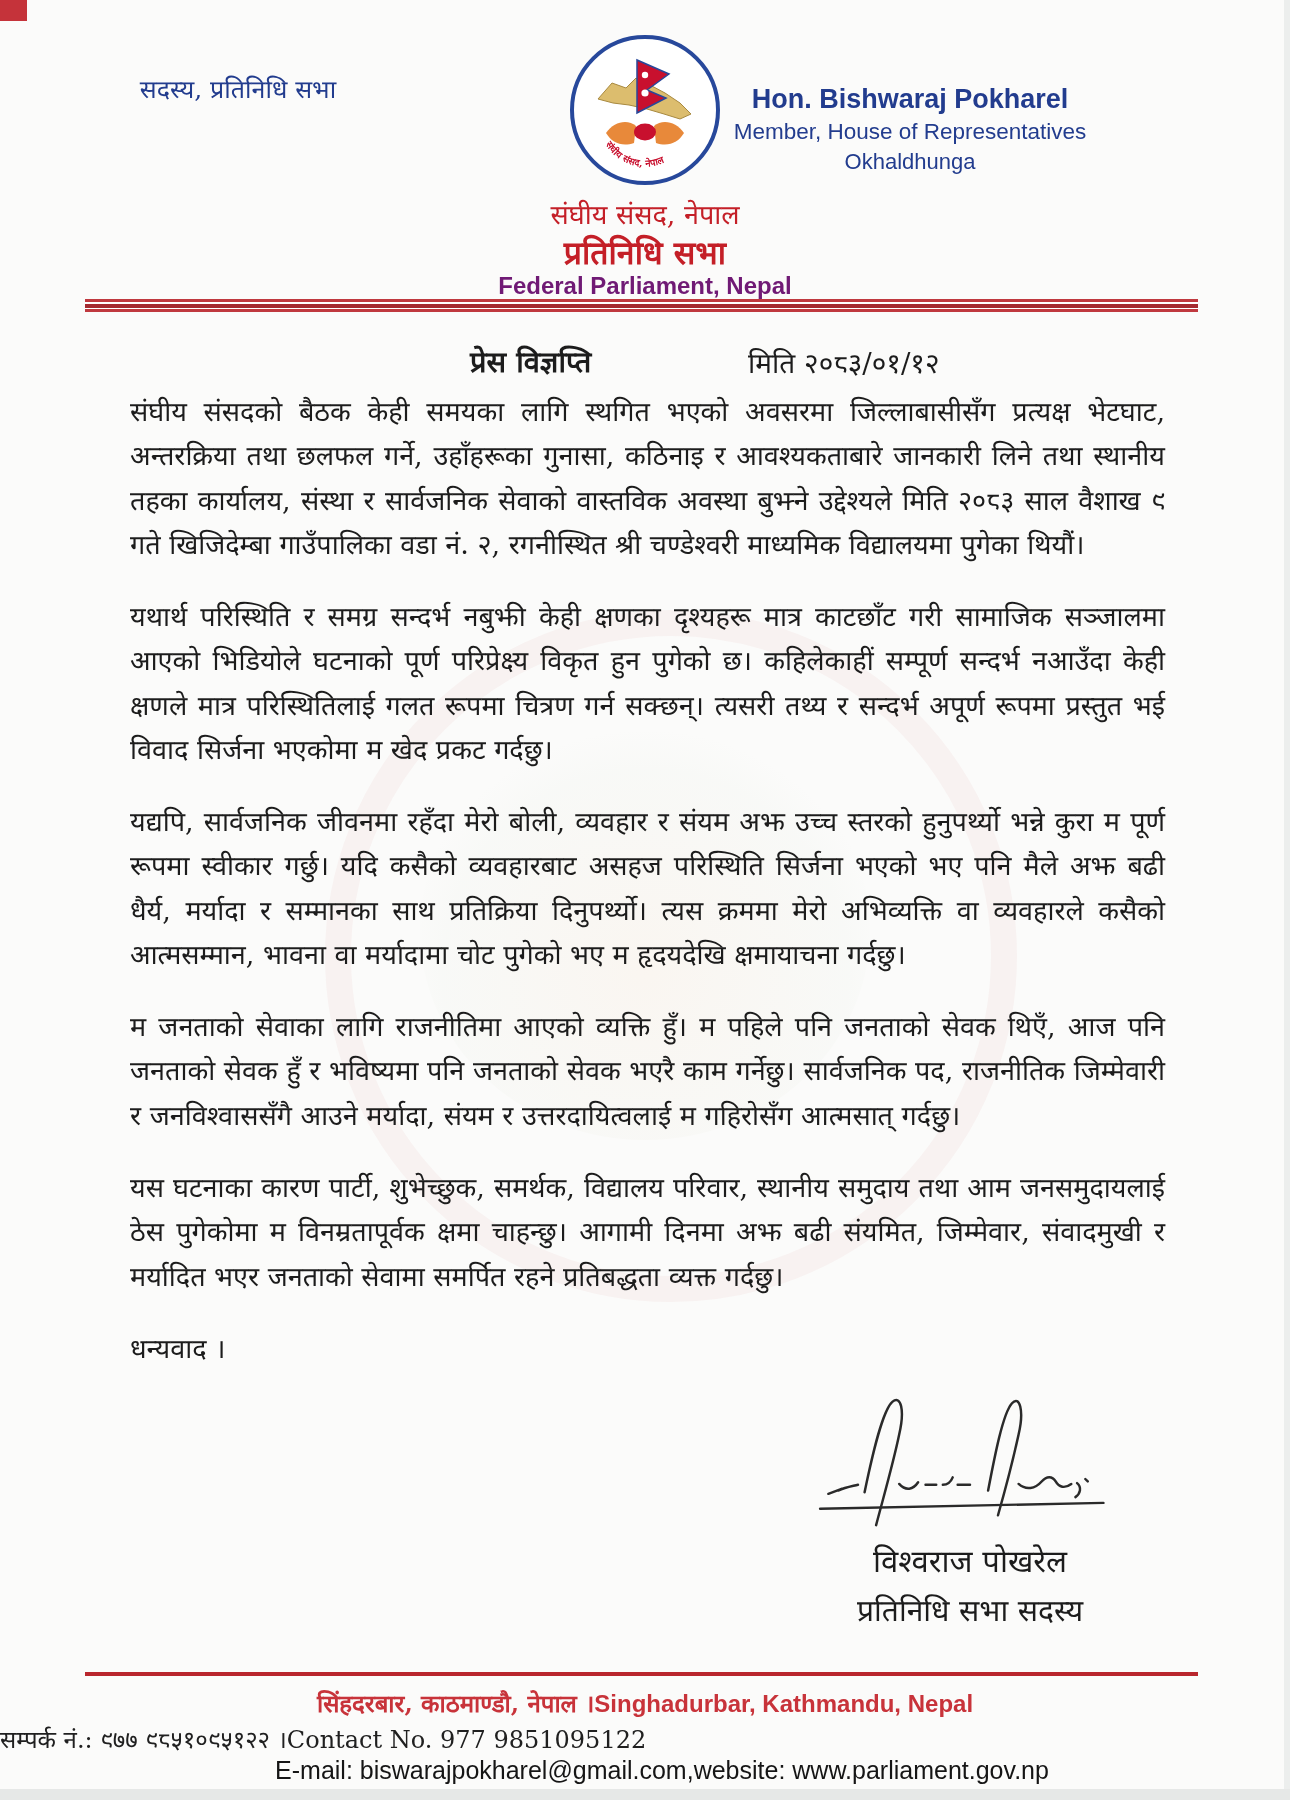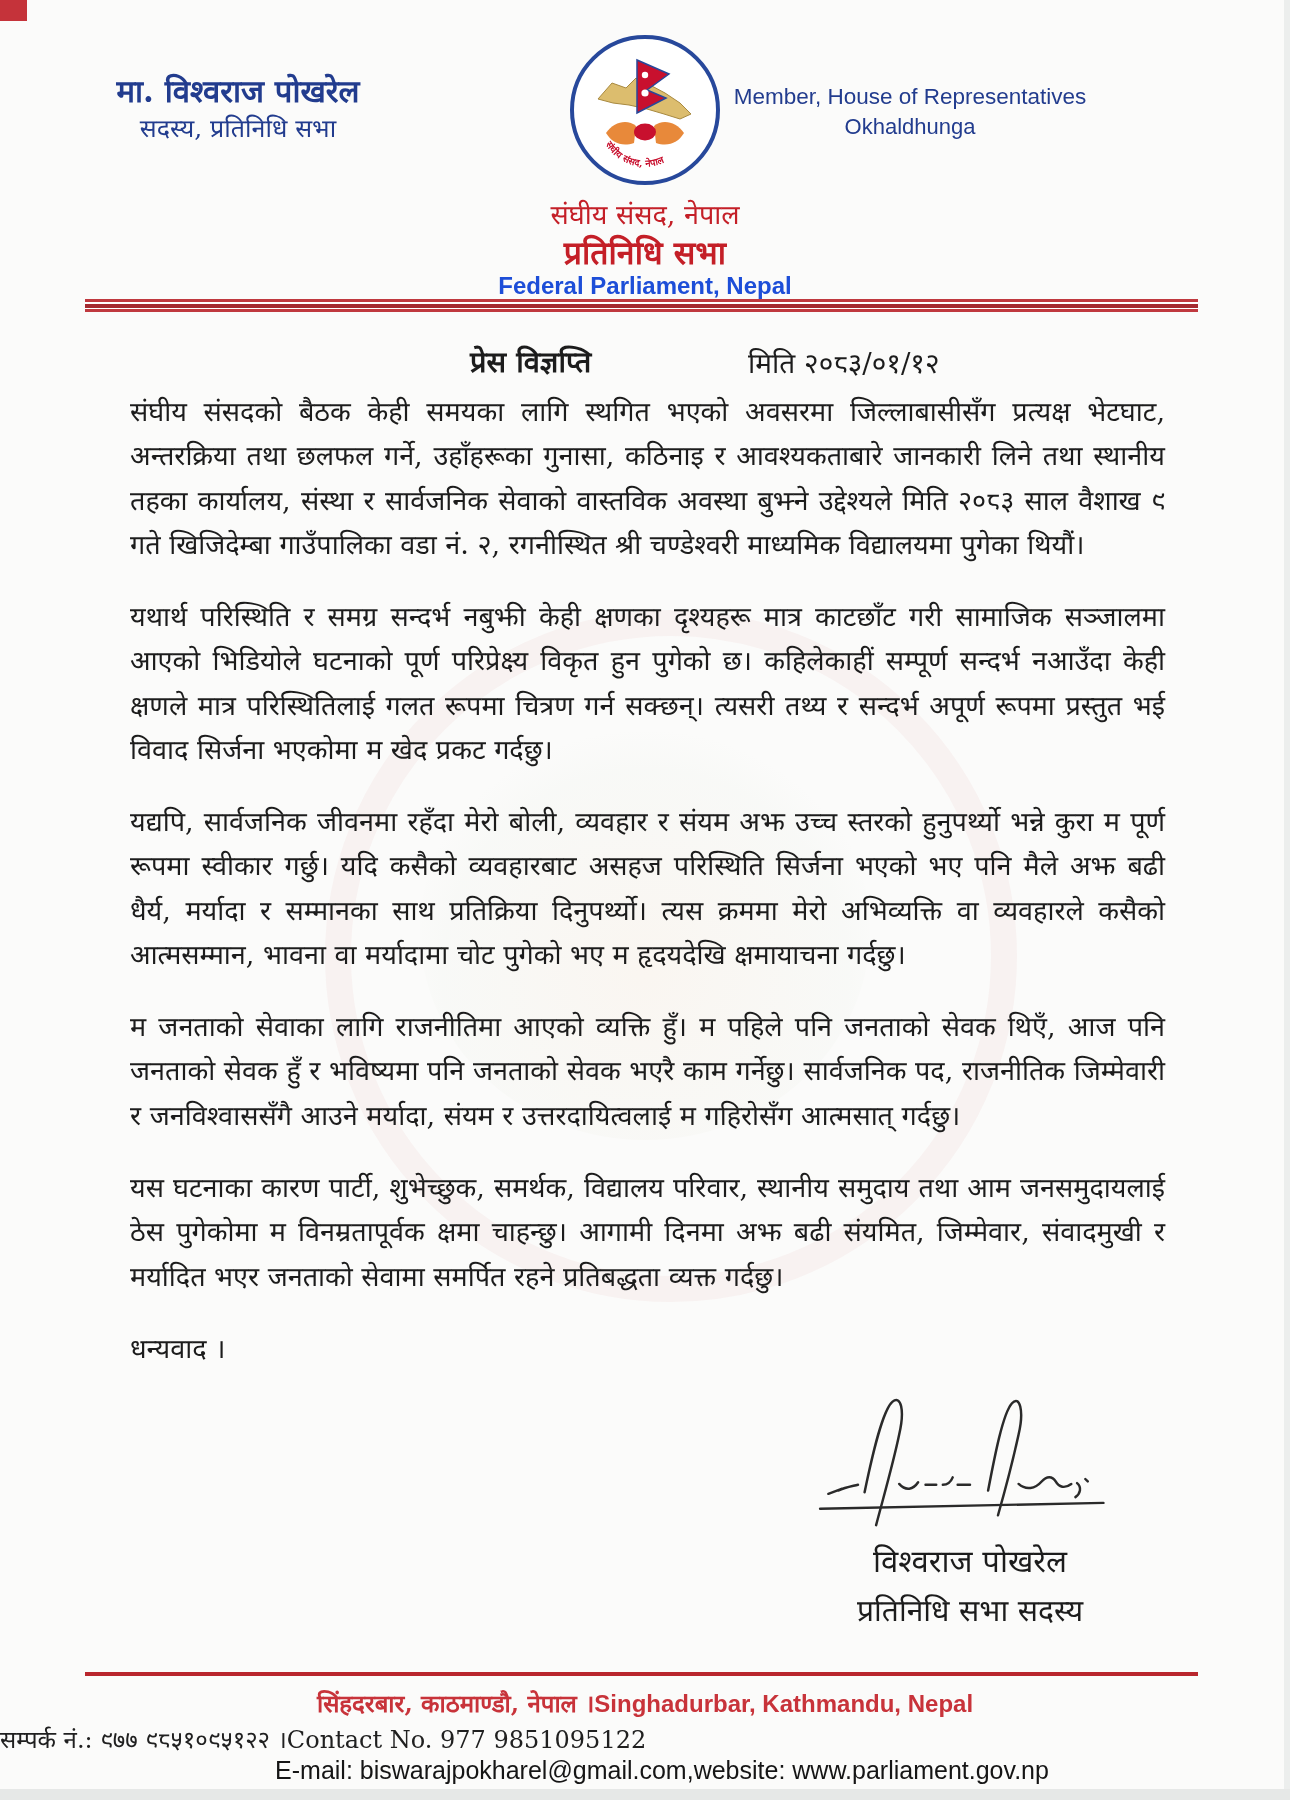--- a/index.html
+++ b/index.html
@@ -25,21 +25,21 @@
   .hdr-left .l1{font-size:31px;font-weight:bold;line-height:1.25;}
   .hdr-left .l2{font-size:25px;line-height:1.45;}
   .hdr-left .l3{font-size:25px;line-height:1.35;}
   .hdr-right{position:absolute;left:720px;top:82px;width:380px;text-align:center;color:#223c8e;}
   .hdr-right .l1{font-size:27px;font-weight:bold;line-height:1.3;}
   .hdr-right .l2{font-size:22.5px;line-height:1.35;}
   .hdr-right .l3{font-size:22px;line-height:1.35;}
   .logo-wrap{position:absolute;left:568px;top:33px;width:154px;height:154px;}
   .org-np{position:absolute;left:0;top:195px;width:100%;text-align:center;color:#c41f27;font-size:27px;}
   .house-np{position:absolute;left:0;top:230px;width:100%;text-align:center;color:#c41f27;font-size:32px;font-weight:bold;}
-  .org-en{position:absolute;left:0;top:272px;width:100%;text-align:center;color:#1d4ed8;font-size:24px;font-weight:bold;}
+  .org-en{position:absolute;left:0;top:272px;width:100%;text-align:center;color:#701a75;font-size:24px;font-weight:bold;}
   
   .separator{position:absolute;left:85px;top:299px;width:1113px;height:13px;
     background:linear-gradient(to bottom,
       #c0393f 0px,#c0393f 3px,
       #ffffff 3px,#ffffff 4.6px,
       #a42a30 4.6px,#a42a30 8.6px,
       #ffffff 8.6px,#ffffff 10.2px,
       #c0393f 10.2px,#c0393f 13px);}
   
   .press-title{position:absolute;left:470px;top:341px;font-size:29px;font-weight:bold;}
@@ -65,21 +65,20 @@
 </head>
 <body>
 
 <div class="corner-mark"></div>
 <div class="right-edge"></div>
 <div class="bottom-strip"></div>
 <div class="watermark"></div>
 <div class="watermark-inner"></div>
 
 <div class="hdr-left">
-  <div class="l1">मा. विश्वराज पोखरेल</div>
   <div class="l2">सदस्य, प्रतिनिधि सभा</div>
 </div>
 
 <div class="logo-wrap">
   <svg width="154" height="154" viewBox="0 0 154 154">
     <circle cx="77" cy="77" r="73" fill="#ffffff" stroke="#27489b" stroke-width="4"></circle>
 
     <path d="M30 66 L44 50 L58 55 L68 45 L82 52 L97 60 L112 70 L123 81 L112 86 L96 81 L79 76 L61 72 L45 70 Z" fill="#dcbd6e" stroke="#a8893f" stroke-width="1"></path>
 
     <path d="M69 27 L69 80 L98 65 L79 57 L101 41 Z" fill="#c8102e" stroke="#27489b" stroke-width="1.5"></path>
@@ -97,20 +96,21 @@
       <textPath href="#arcpath" startOffset="8">संघीय संसद, नेपाल</textPath>
     </text>
   </svg>
 </div>
 
 <div class="org-np">संघीय संसद, नेपाल</div>
 <div class="house-np">प्रतिनिधि सभा</div>
 <div class="org-en sans">Federal Parliament, Nepal</div>
 
 <div class="hdr-right sans">
+  <div class="l1">Hon. Bishwaraj Pokharel</div>
   <div class="l2">Member, House of Representatives</div>
   <div class="l3">Okhaldhunga</div>
 </div>
 
 <div class="separator"></div>
 
 <div class="press-title">प्रेस विज्ञप्ति</div>
 <div class="date-label">मिति २०८३/०१/१२</div>
 
 <div class="body-text">

